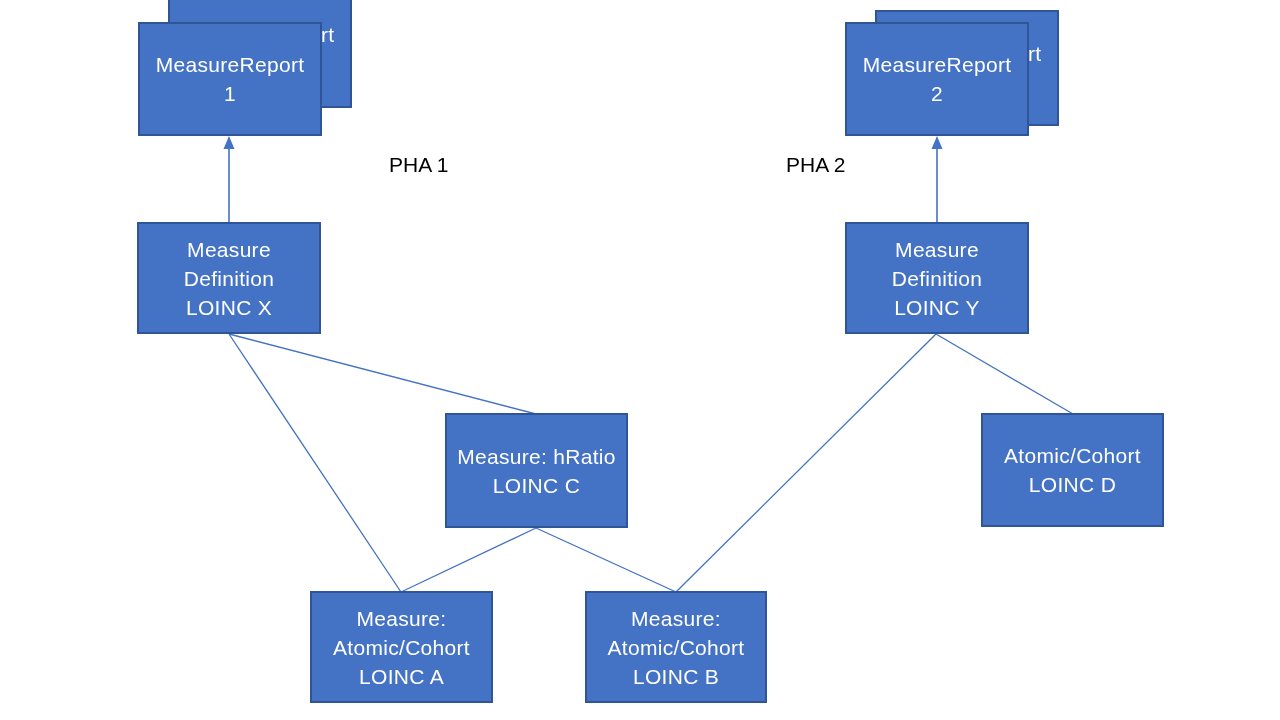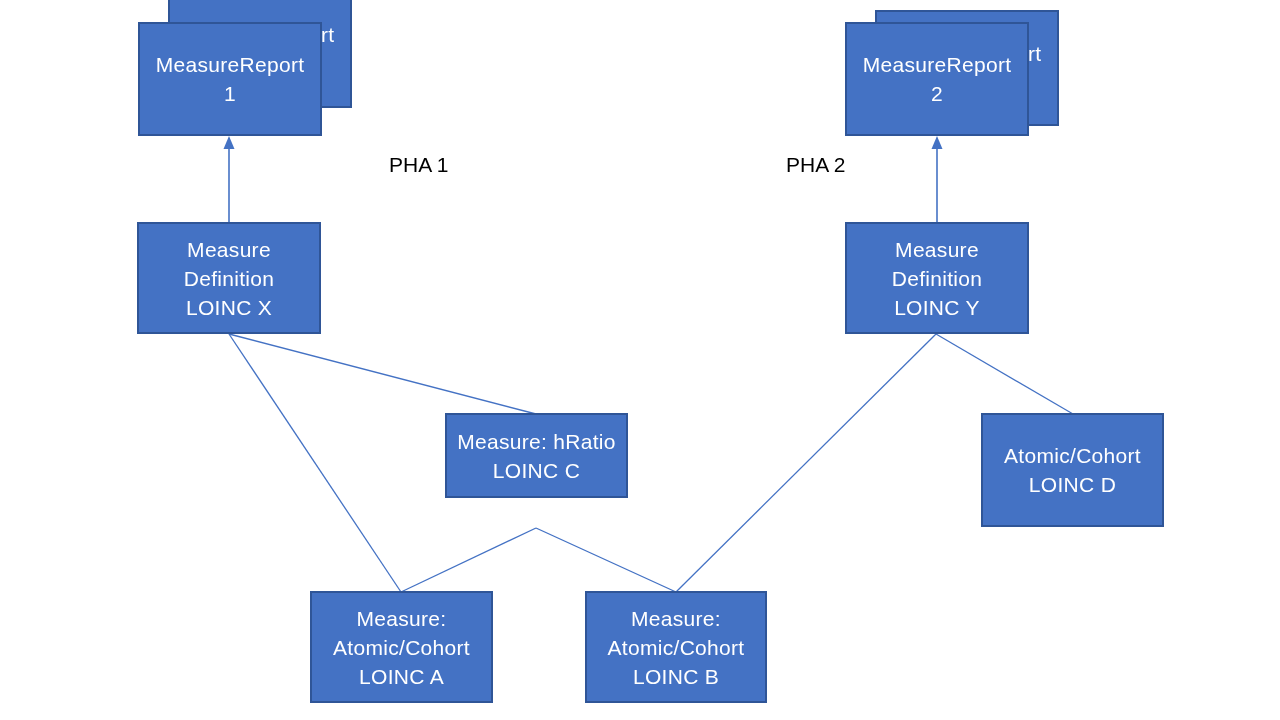--- a/index.html
+++ b/index.html
@@ -28,21 +28,21 @@
     position: absolute; z-index: 2;
     color: #000000; font-size: 21px; line-height: 26px;
   }
   
   #n-mr1-back  { left: 168px; top: -10px; width: 184px; height: 118px; }
   #n-mr1       { left: 138px; top: 22px;  width: 184px; height: 114px; }
   #n-mr2-back  { left: 875px; top: 10px;  width: 184px; height: 116px; }
   #n-mr2       { left: 845px; top: 22px;  width: 184px; height: 114px; }
   #n-def-x     { left: 137px; top: 222px; width: 184px; height: 112px; }
   #n-def-y     { left: 845px; top: 222px; width: 184px; height: 112px; }
-  #n-ratio-c   { left: 445px; top: 413px; width: 183px; height: 85px; }
+  #n-ratio-c   { left: 445px; top: 413px; width: 183px; height: 115px; }
   #n-atomic-d  { left: 981px; top: 413px; width: 183px; height: 114px; }
   #n-atomic-a  { left: 310px; top: 591px; width: 183px; height: 112px; }
   #n-atomic-b  { left: 585px; top: 591px; width: 182px; height: 112px; }
   #lbl-pha1 { left: 369px; top: 152px; margin-left: 20px; }
   #lbl-pha2 { left: 738px; top: 152px; margin-left: 48px; }
   .wire { stroke: #4472C4; stroke-width: 1.3; fill: none; }
   .arrowline { stroke: #4472C4; stroke-width: 1.6; fill: none; }
   .arrowhead { fill: #4472C4; stroke: none; }
 </style>
 </head>

